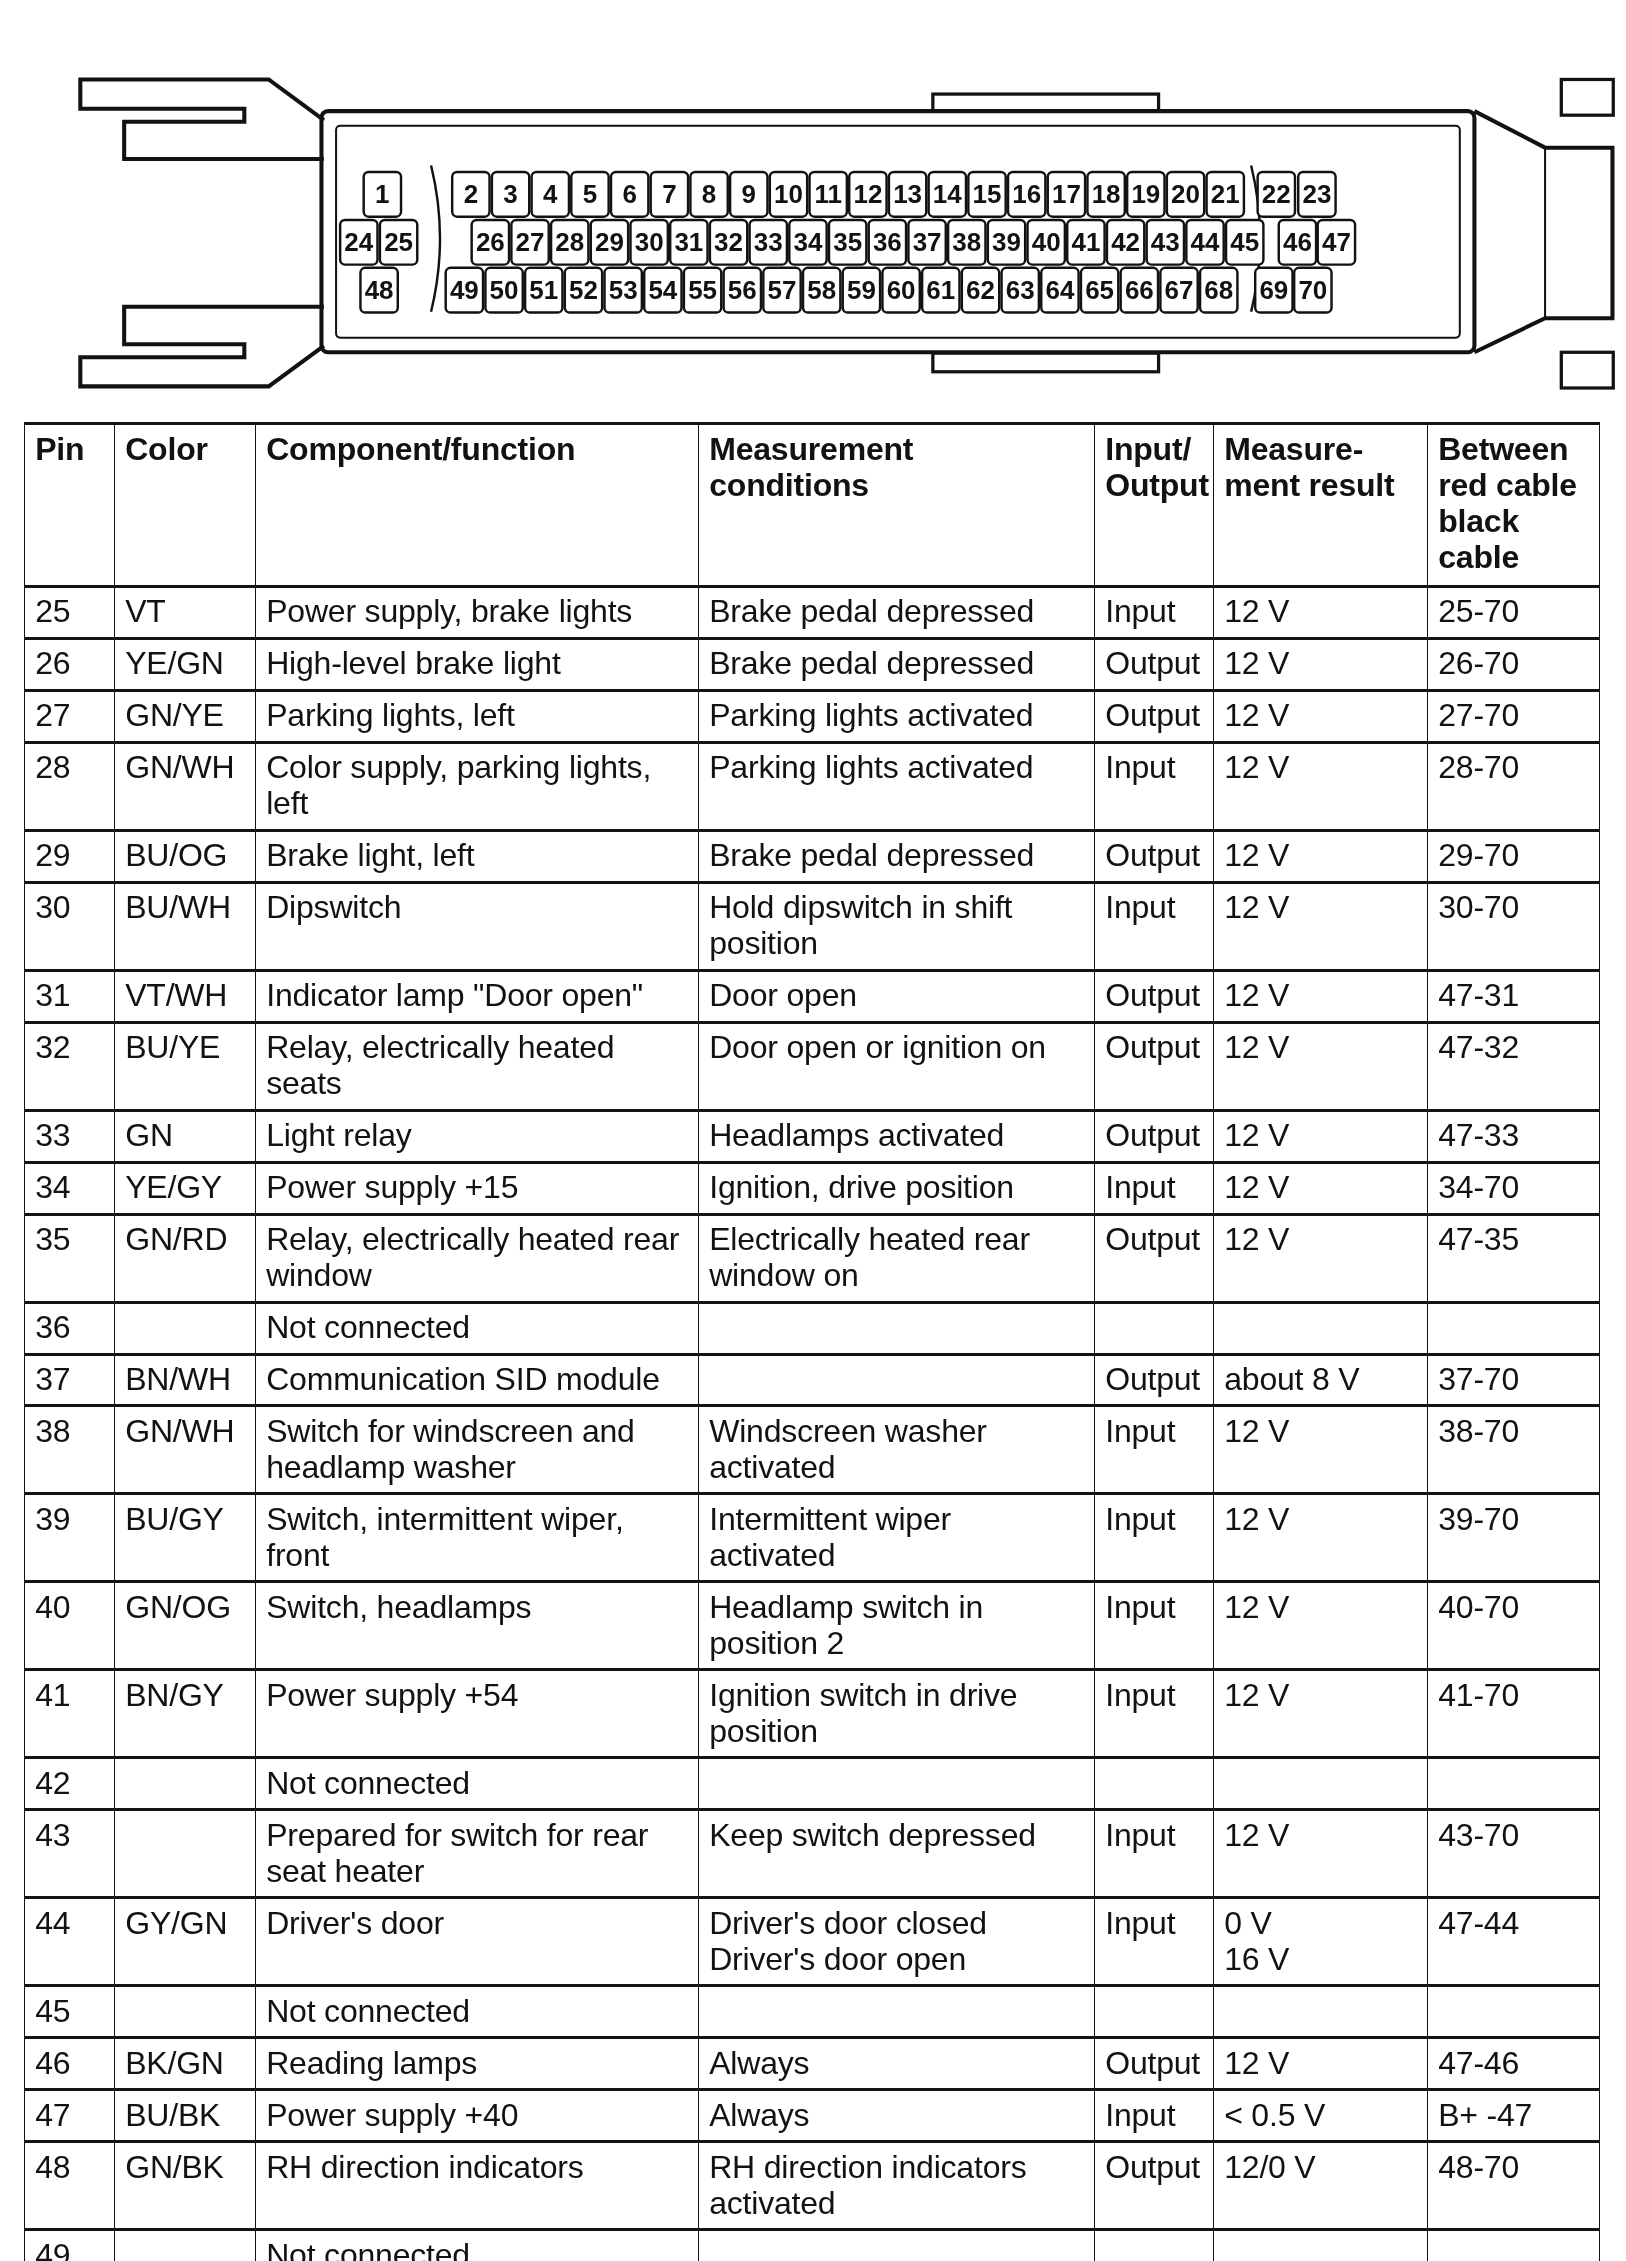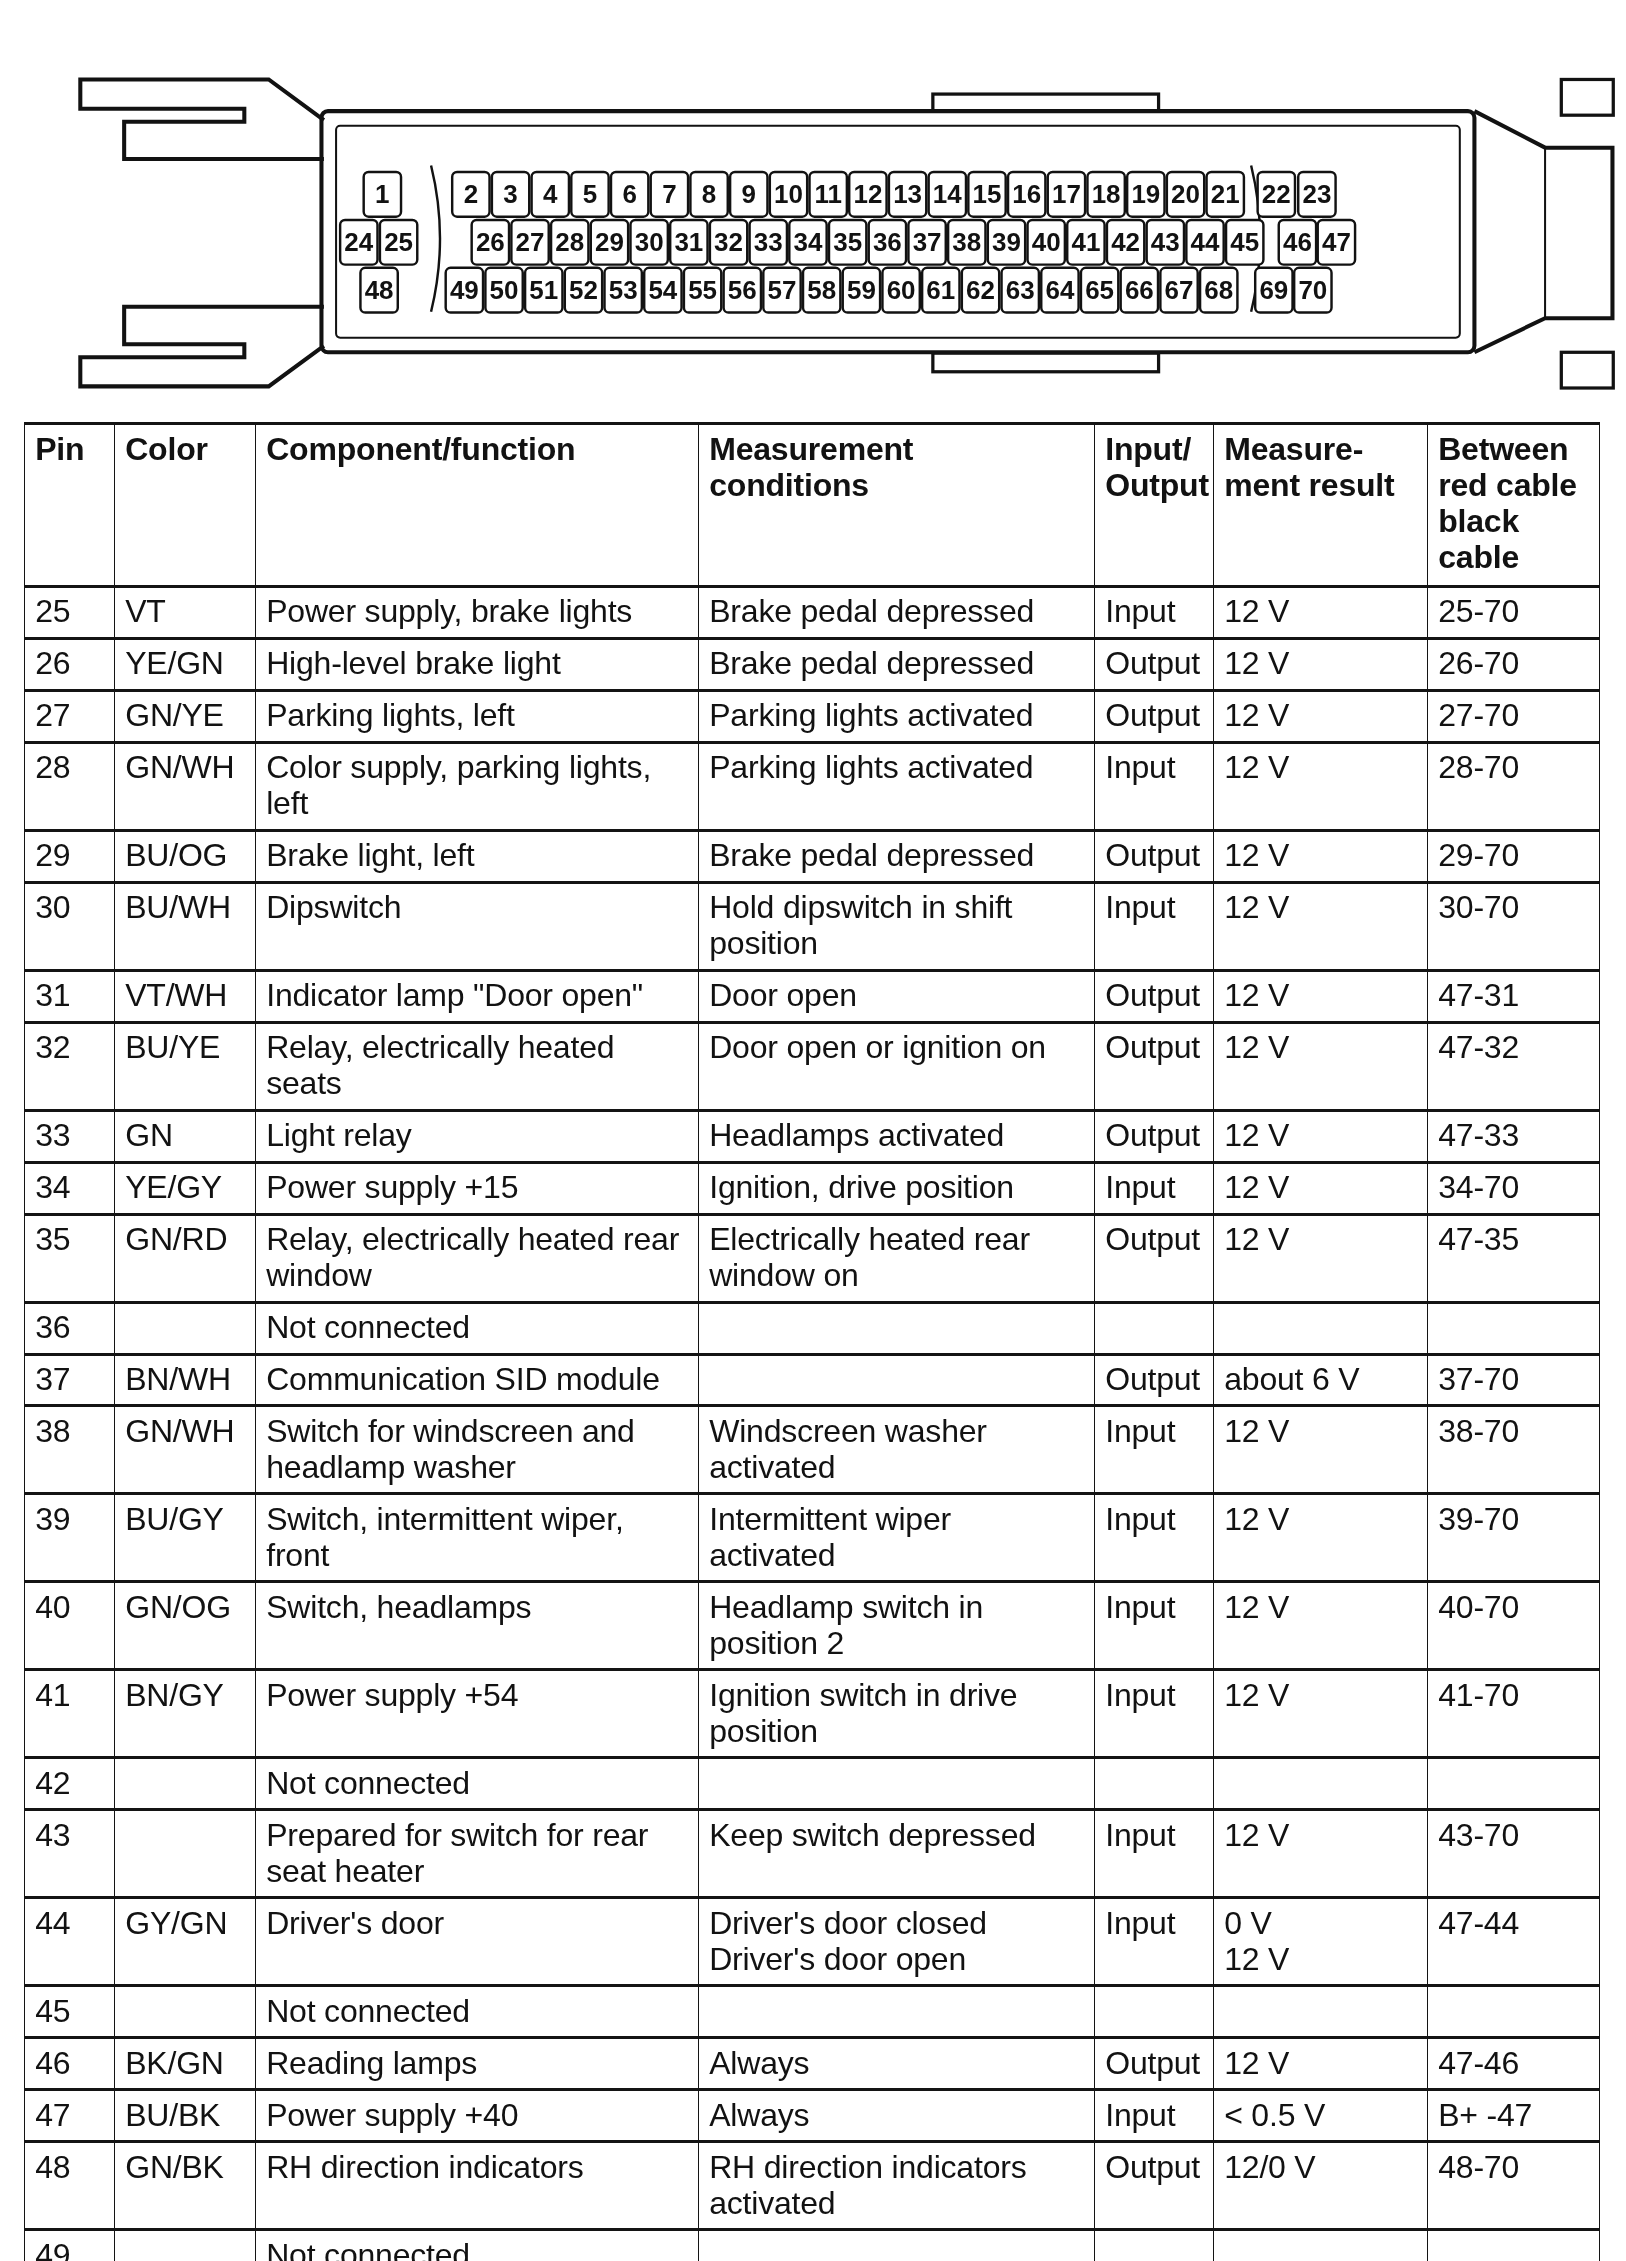--- a/index.html
+++ b/index.html
@@ -342,21 +342,21 @@
           <td></td>
           <td></td>
           <td></td>
         </tr>
         <tr>
           <td>37</td>
           <td>BN/WH</td>
           <td>Communication SID module</td>
           <td></td>
           <td>Output</td>
-          <td>about 6 V</td>
+          <td>about 8 V</td>
           <td>37-70</td>
         </tr>
         <tr>
           <td>38</td>
           <td>GN/WH</td>
           <td>Switch for windscreen and headlamp washer</td>
           <td>Windscreen washer activated</td>
           <td>Input</td>
           <td>12 V</td>
           <td>38-70</td>
@@ -407,21 +407,21 @@
           <td>43-70</td>
         </tr>
         <tr>
           <td>44</td>
           <td>GY/GN</td>
           <td>Driver's door</td>
           <td>Driver's door closed
 Driver's door open</td>
           <td>Input</td>
           <td>0 V
-12 V</td>
+16 V</td>
           <td>47-44</td>
         </tr>
         <tr>
           <td>45</td>
           <td></td>
           <td>Not connected</td>
           <td></td>
           <td></td>
           <td></td>
           <td></td>

